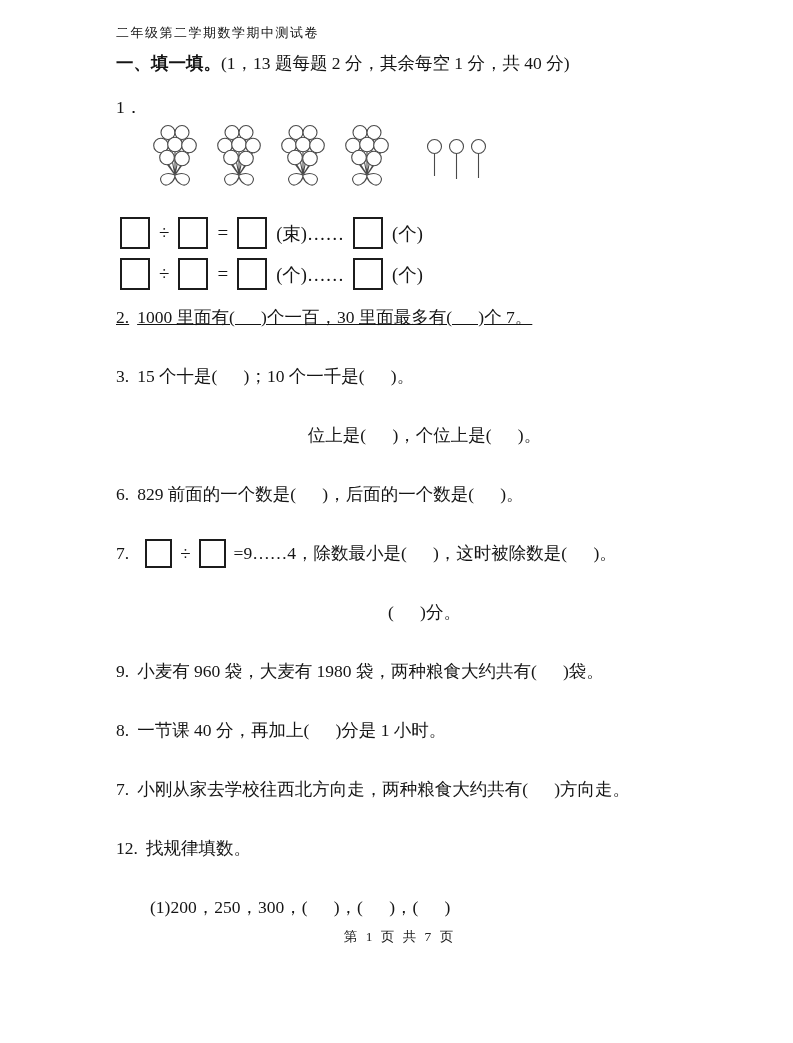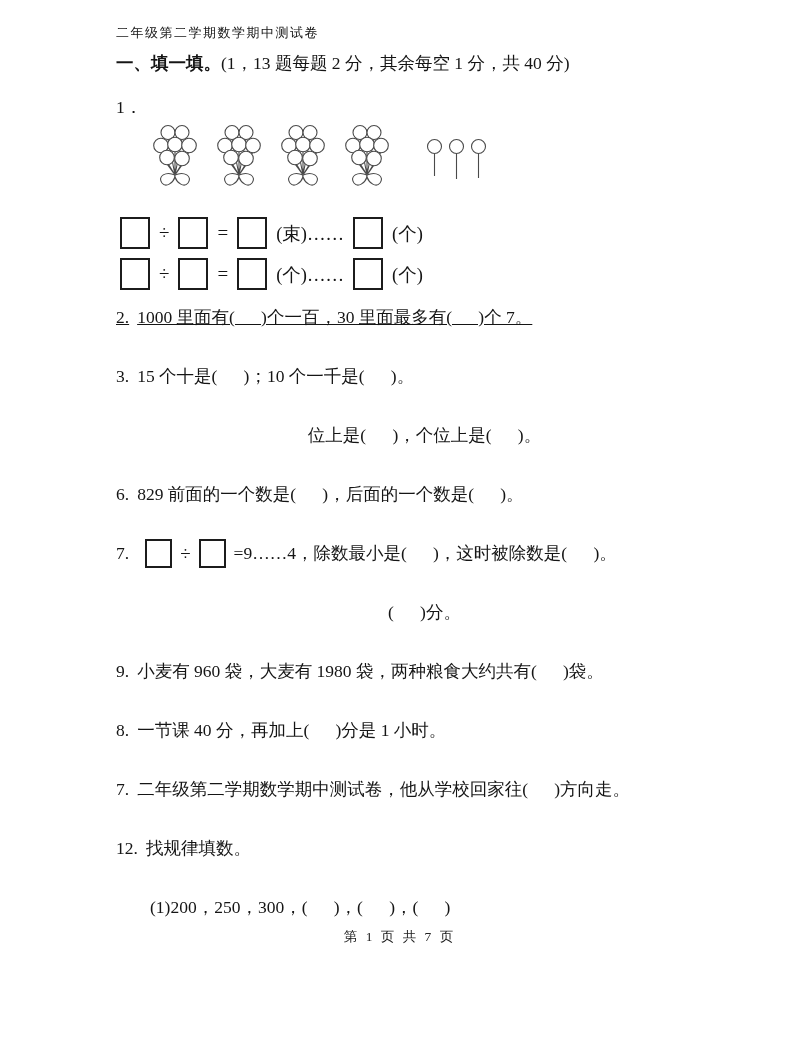--- a/index.html
+++ b/index.html
@@ -192,21 +192,21 @@
       <span class="box sm"></span>
       <span class="qtext">=9……4，除数最小是(      )，这时被除数是(      )。</span>
     </div>
 
     <div class="qline cont"><span class="qtext">(      )分。</span></div>
 
     <div class="qline"><span class="qnum">9.</span><span class="qtext">小麦有 960 袋，大麦有 1980 袋，两种粮食大约共有(      )袋。</span></div>
 
     <div class="qline"><span class="qnum">8.</span><span class="qtext">一节课 40 分，再加上(      )分是 1 小时。</span></div>
 
-    <div class="qline"><span class="qnum">7.</span><span class="qtext">二年级第二学期数学期中测试卷，他从学校回家往(      )方向走。</span></div>
+    <div class="qline"><span class="qnum">7.</span><span class="qtext">小刚从家去学校往西北方向走，两种粮食大约共有(      )方向走。</span></div>
 
     <div class="qline"><span class="qnum">12.</span><span class="qtext">找规律填数。</span></div>
     <div class="qline sub"><span class="qtext">(1)200，250，300，(      )，(      )，(      )</span></div>
 
   </div>
 
   <div class="footer">第 1 页 共 7 页</div>
 </div>
 
 </body></html>

